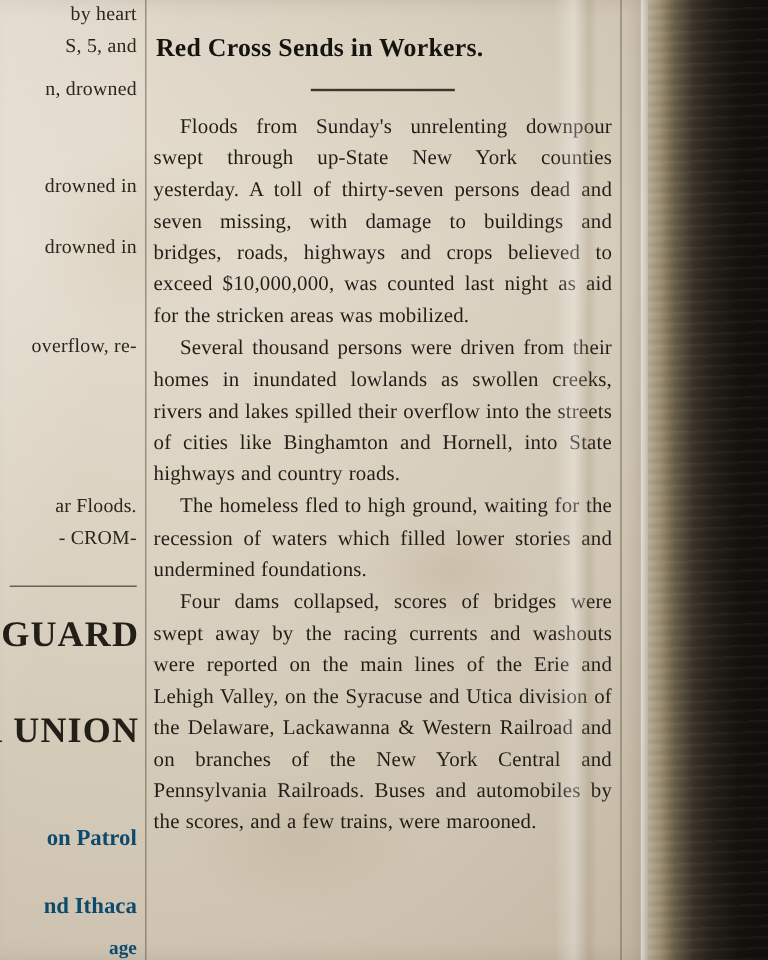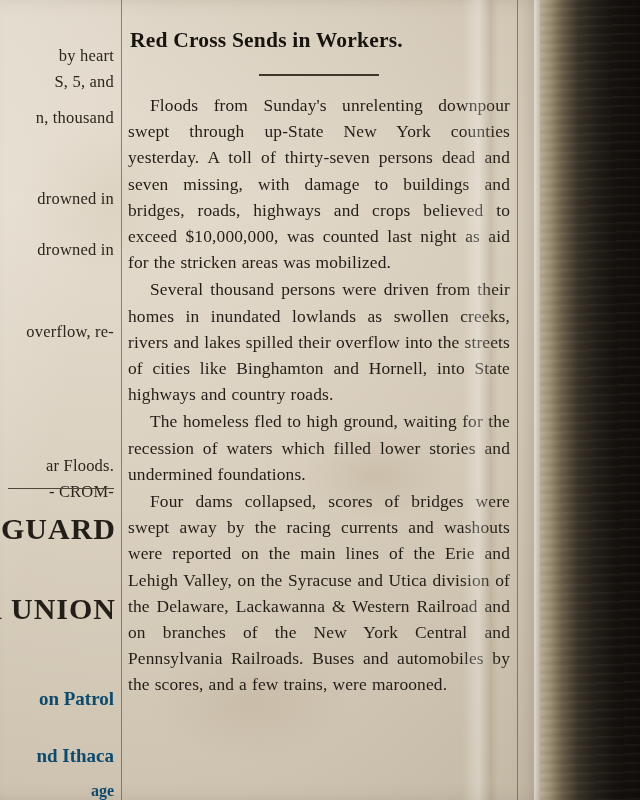--- a/index.html
+++ b/index.html
@@ -89,21 +89,20 @@
     padding: 0;
     color: #2b261d;
   }
   .col-left .frag {
     position: absolute;
     right: 4px;
     white-space: nowrap;
     font-size: 16.5px;
     letter-spacing: .2px;
     text-align: right;
-    margin-top: 44px;
   }
   .col-left .hr {
     position: absolute;
     left: 8px;
     right: 4px;
     height: 1px;
     background: #4d463a;
   }
   .col-left .head {
     position: absolute;
@@ -188,21 +187,21 @@
 
   <div class="paper"></div>
 
   <div class="stain s3"></div>
   <div class="stain s1"></div>
   <div class="stain s2"></div>
 
   <div class="col-left">
     <div class="frag" style="top:2px">by heart</div>
     <div class="frag" style="top:28px">S, 5, and</div>
-    <div class="frag" style="top:64px">n, thousand</div>
+    <div class="frag" style="top:64px">n, drowned</div>
     <div class="frag" style="top:145px">drowned in</div>
     <div class="frag" style="top:196px">drowned in</div>
     <div class="frag" style="top:278px">overflow, re-</div>
     <div class="frag" style="top:412px">ar Floods.</div>
     <div class="frag" style="top:438px">- CROM-</div>
 
     <div class="hr" style="top:488px"></div>
 
     <div class="head" style="top:512px">GUARD</div>
     <div class="head" style="top:592px">R UNION</div>

